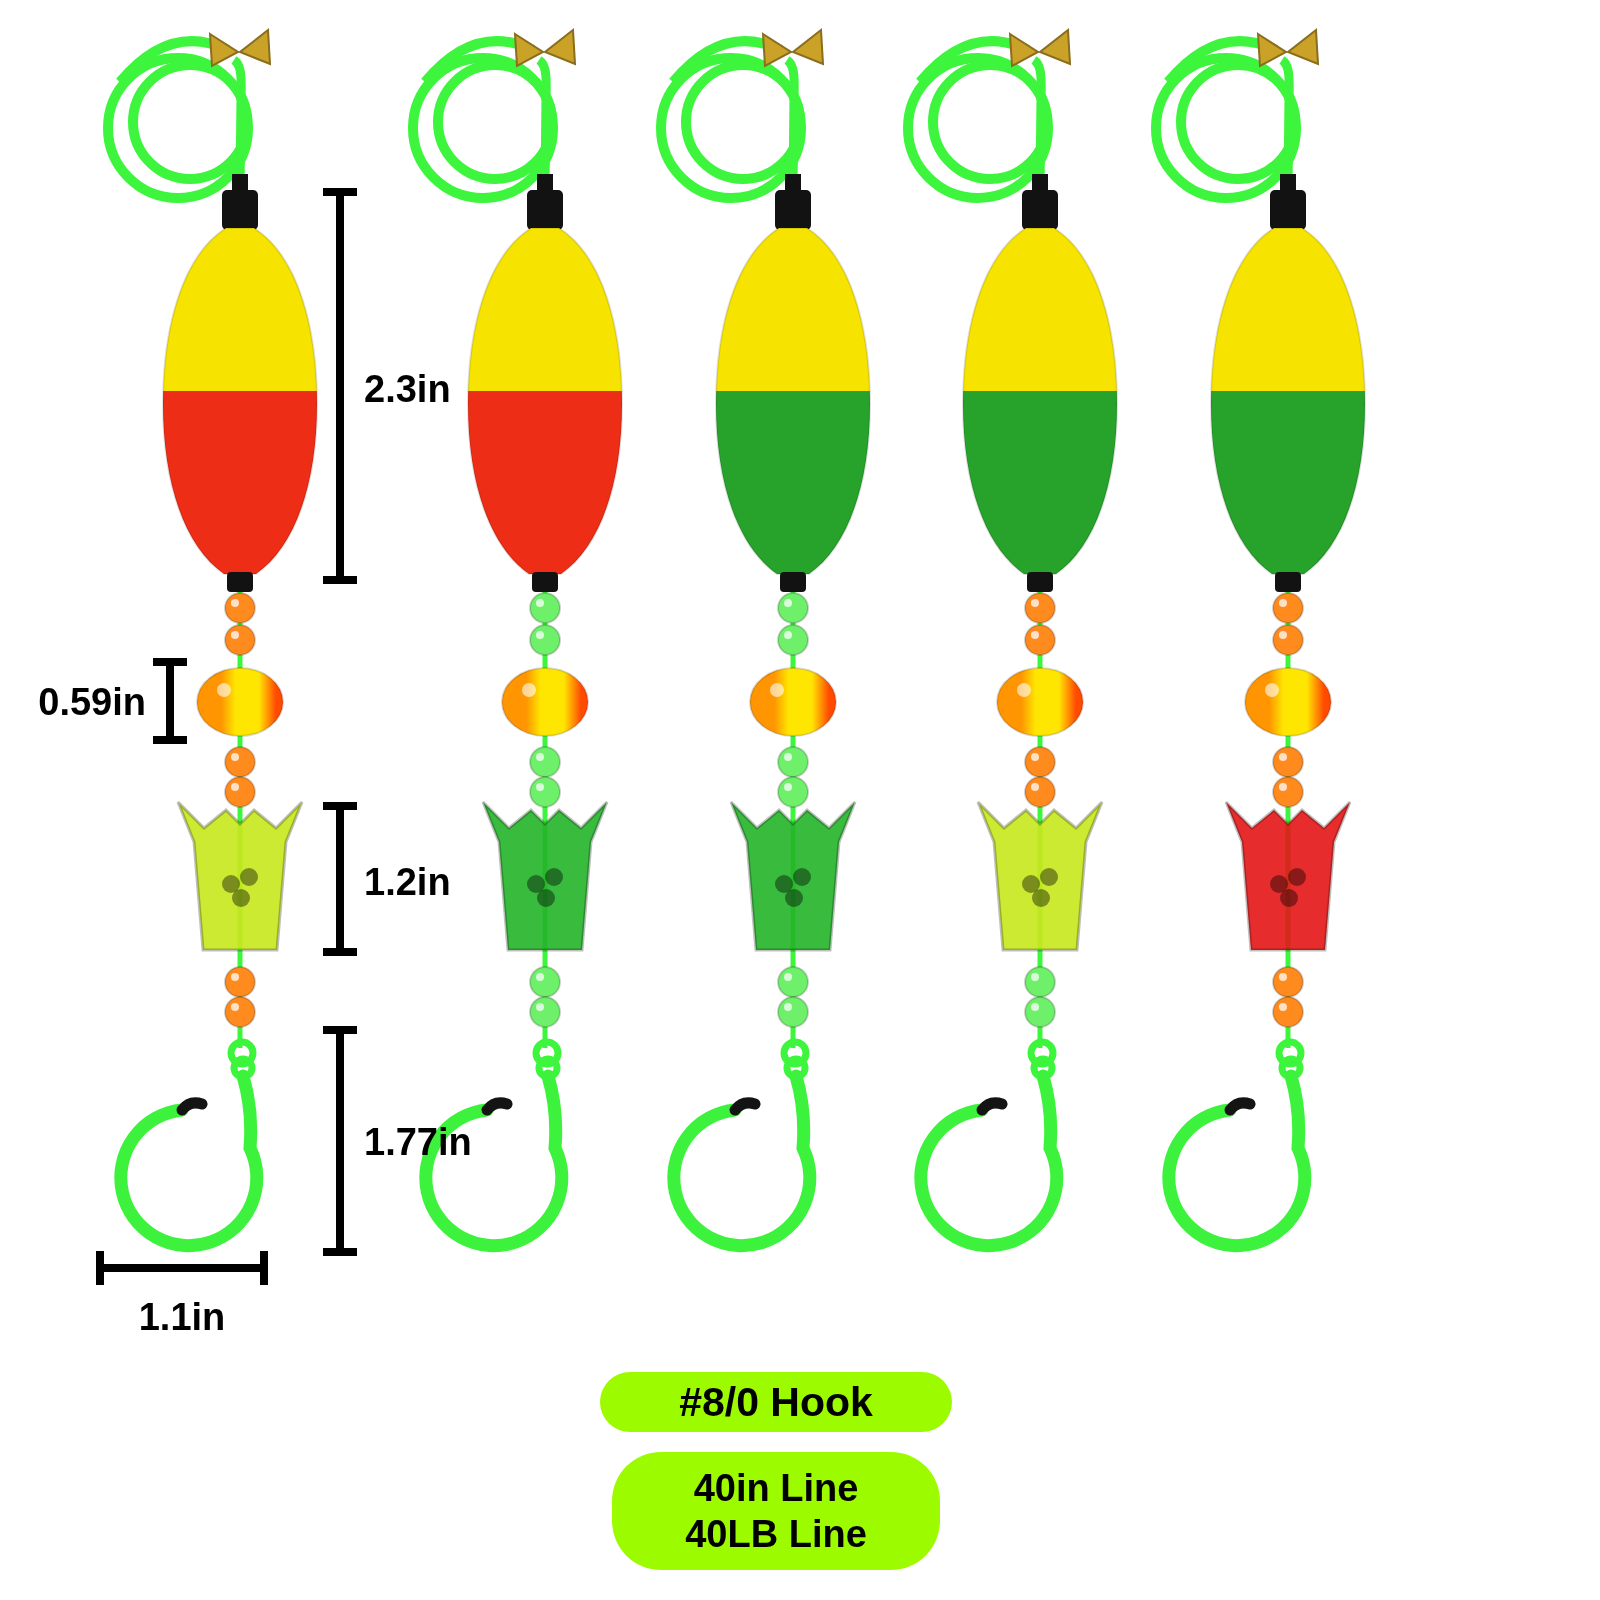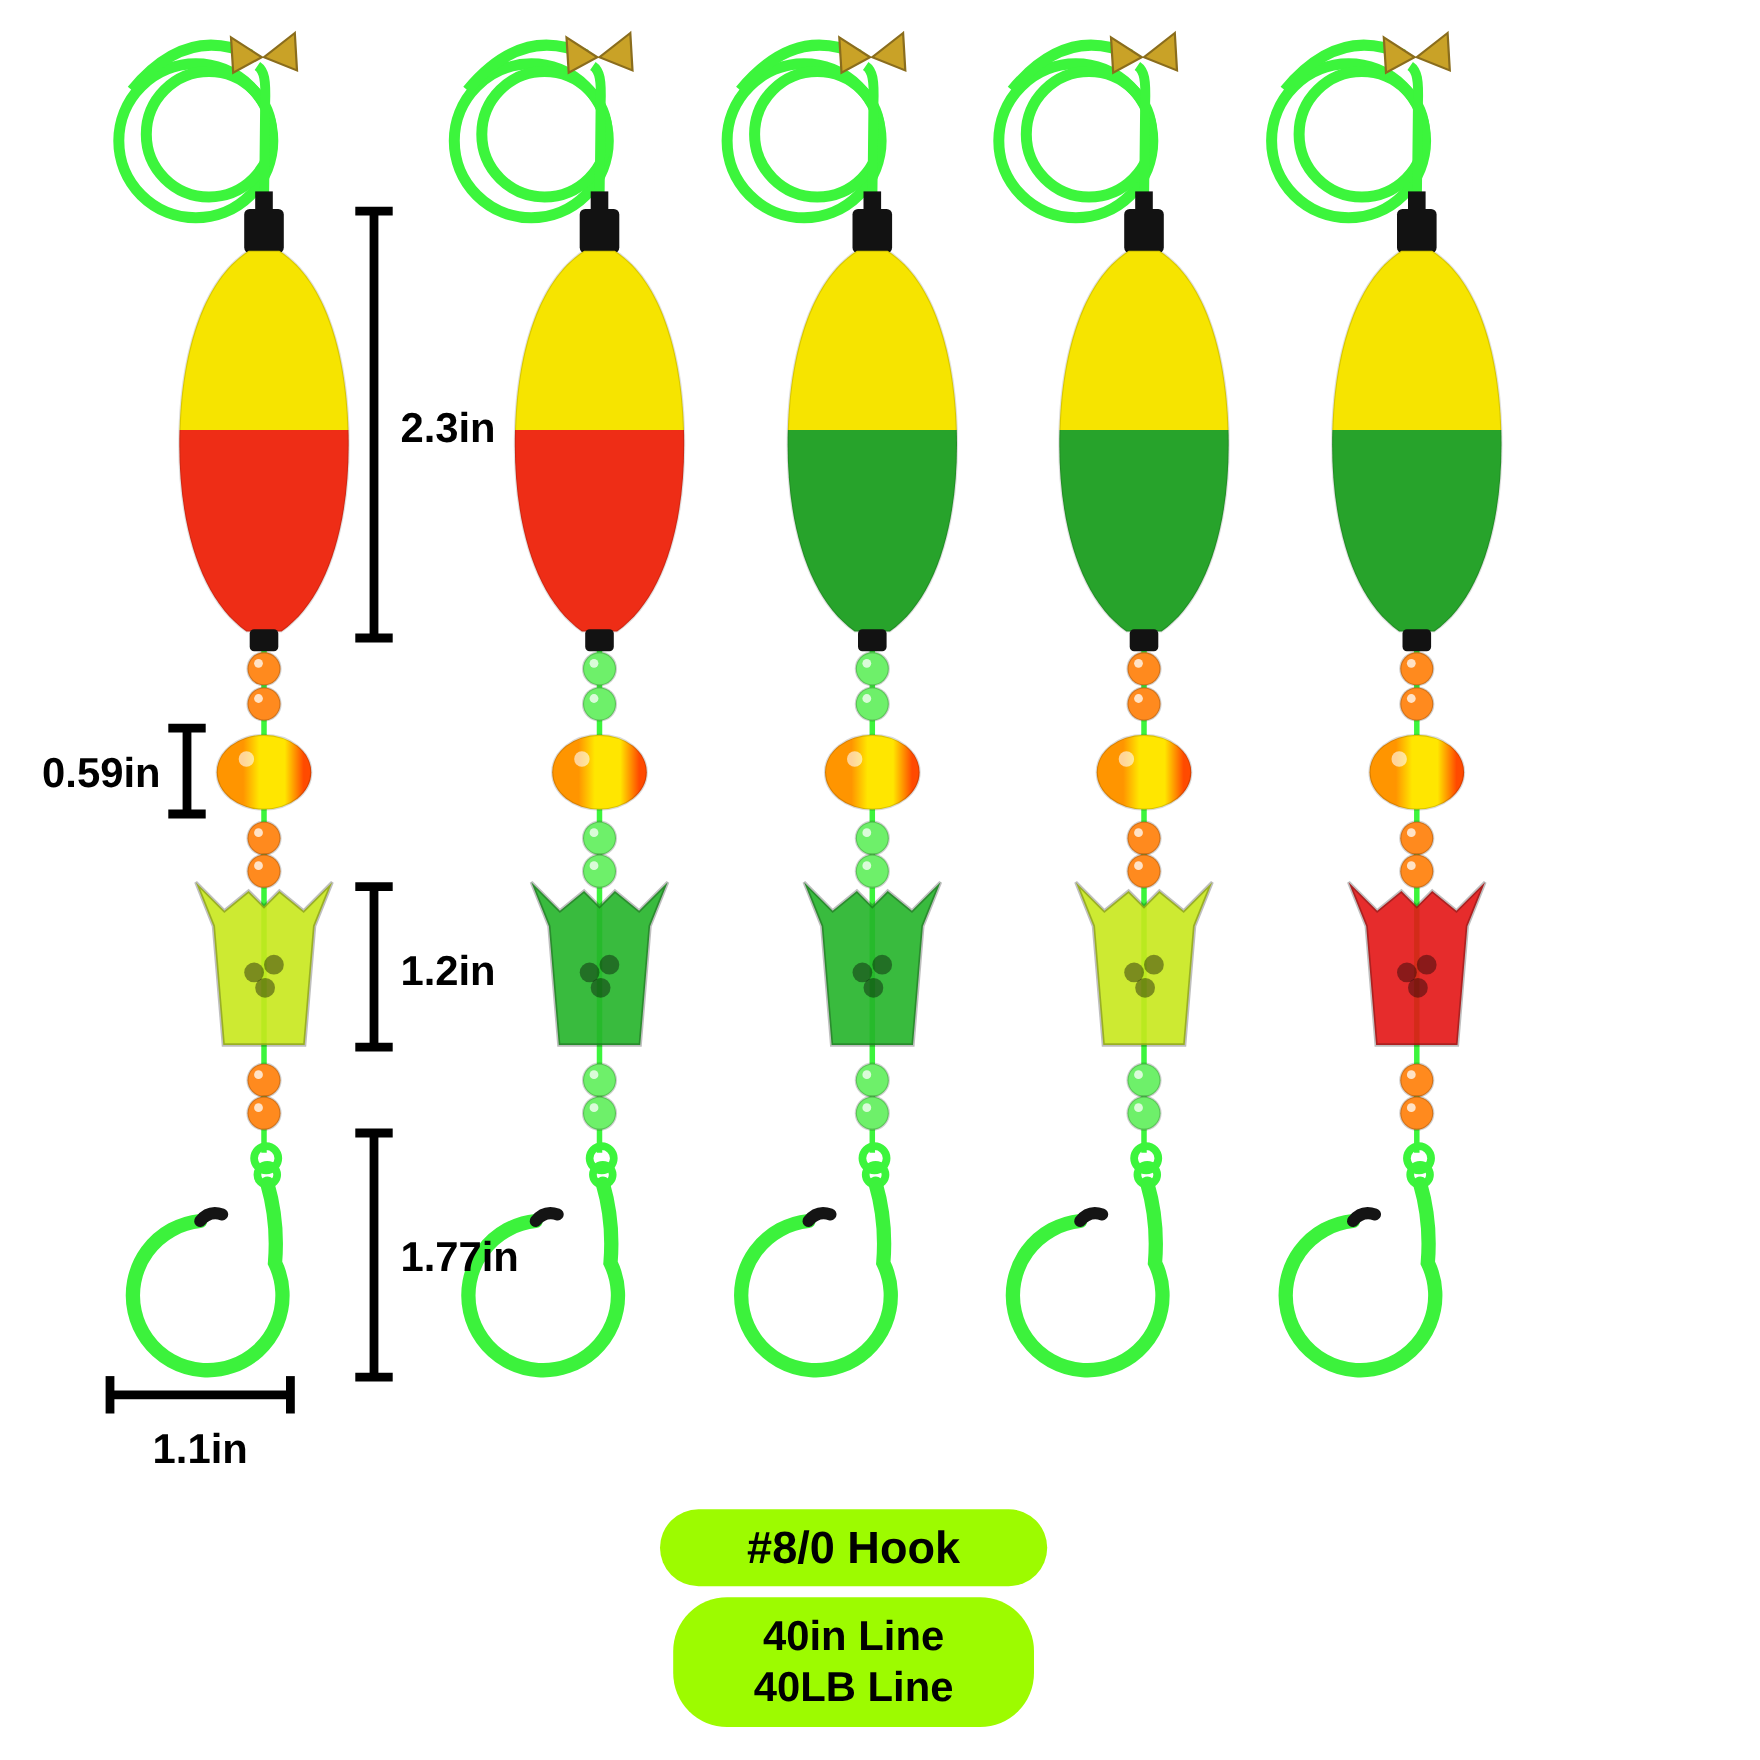--- a/index.html
+++ b/index.html
@@ -3,21 +3,21 @@
 <meta charset="utf-8">
 <style>
   html,body{margin:0;padding:0;background:#ffffff;}
   .stage{position:relative;width:1600px;height:1600px;background:#fff;overflow:hidden;
          font-family:"Liberation Sans",sans-serif;}
   .stage svg{position:absolute;left:0;top:0;}
   .dim{stroke:#000;stroke-width:8;stroke-linecap:butt;}
   .dim-label{font-family:"Liberation Sans",sans-serif;font-size:38px;font-weight:700;fill:#000;}
   .badge{position:absolute;display:flex;flex-direction:column;align-items:center;justify-content:center;
          font-weight:700;color:#000;background:var(--badge-bg,#9dfb00);text-align:center;}
-  #badge-hook{left:600px;top:1372px;width:352px;height:70px;border-radius:36px;font-size:41px;}
+  #badge-hook{left:600px;top:1372px;width:352px;height:60px;border-radius:36px;font-size:41px;}
   #badge-line{left:612px;top:1452px;width:328px;height:118px;border-radius:49px;font-size:38px;line-height:46px;}
 </style>
 </head>
 <body>
 
 <div class="stage">
 
   <svg id="rig-svg" width="1600" height="1600" viewBox="0 0 1600 1600">
     <defs id="rig-defs">
         <linearGradient id="fg0" x1="0" y1="0" x2="0" y2="1">

